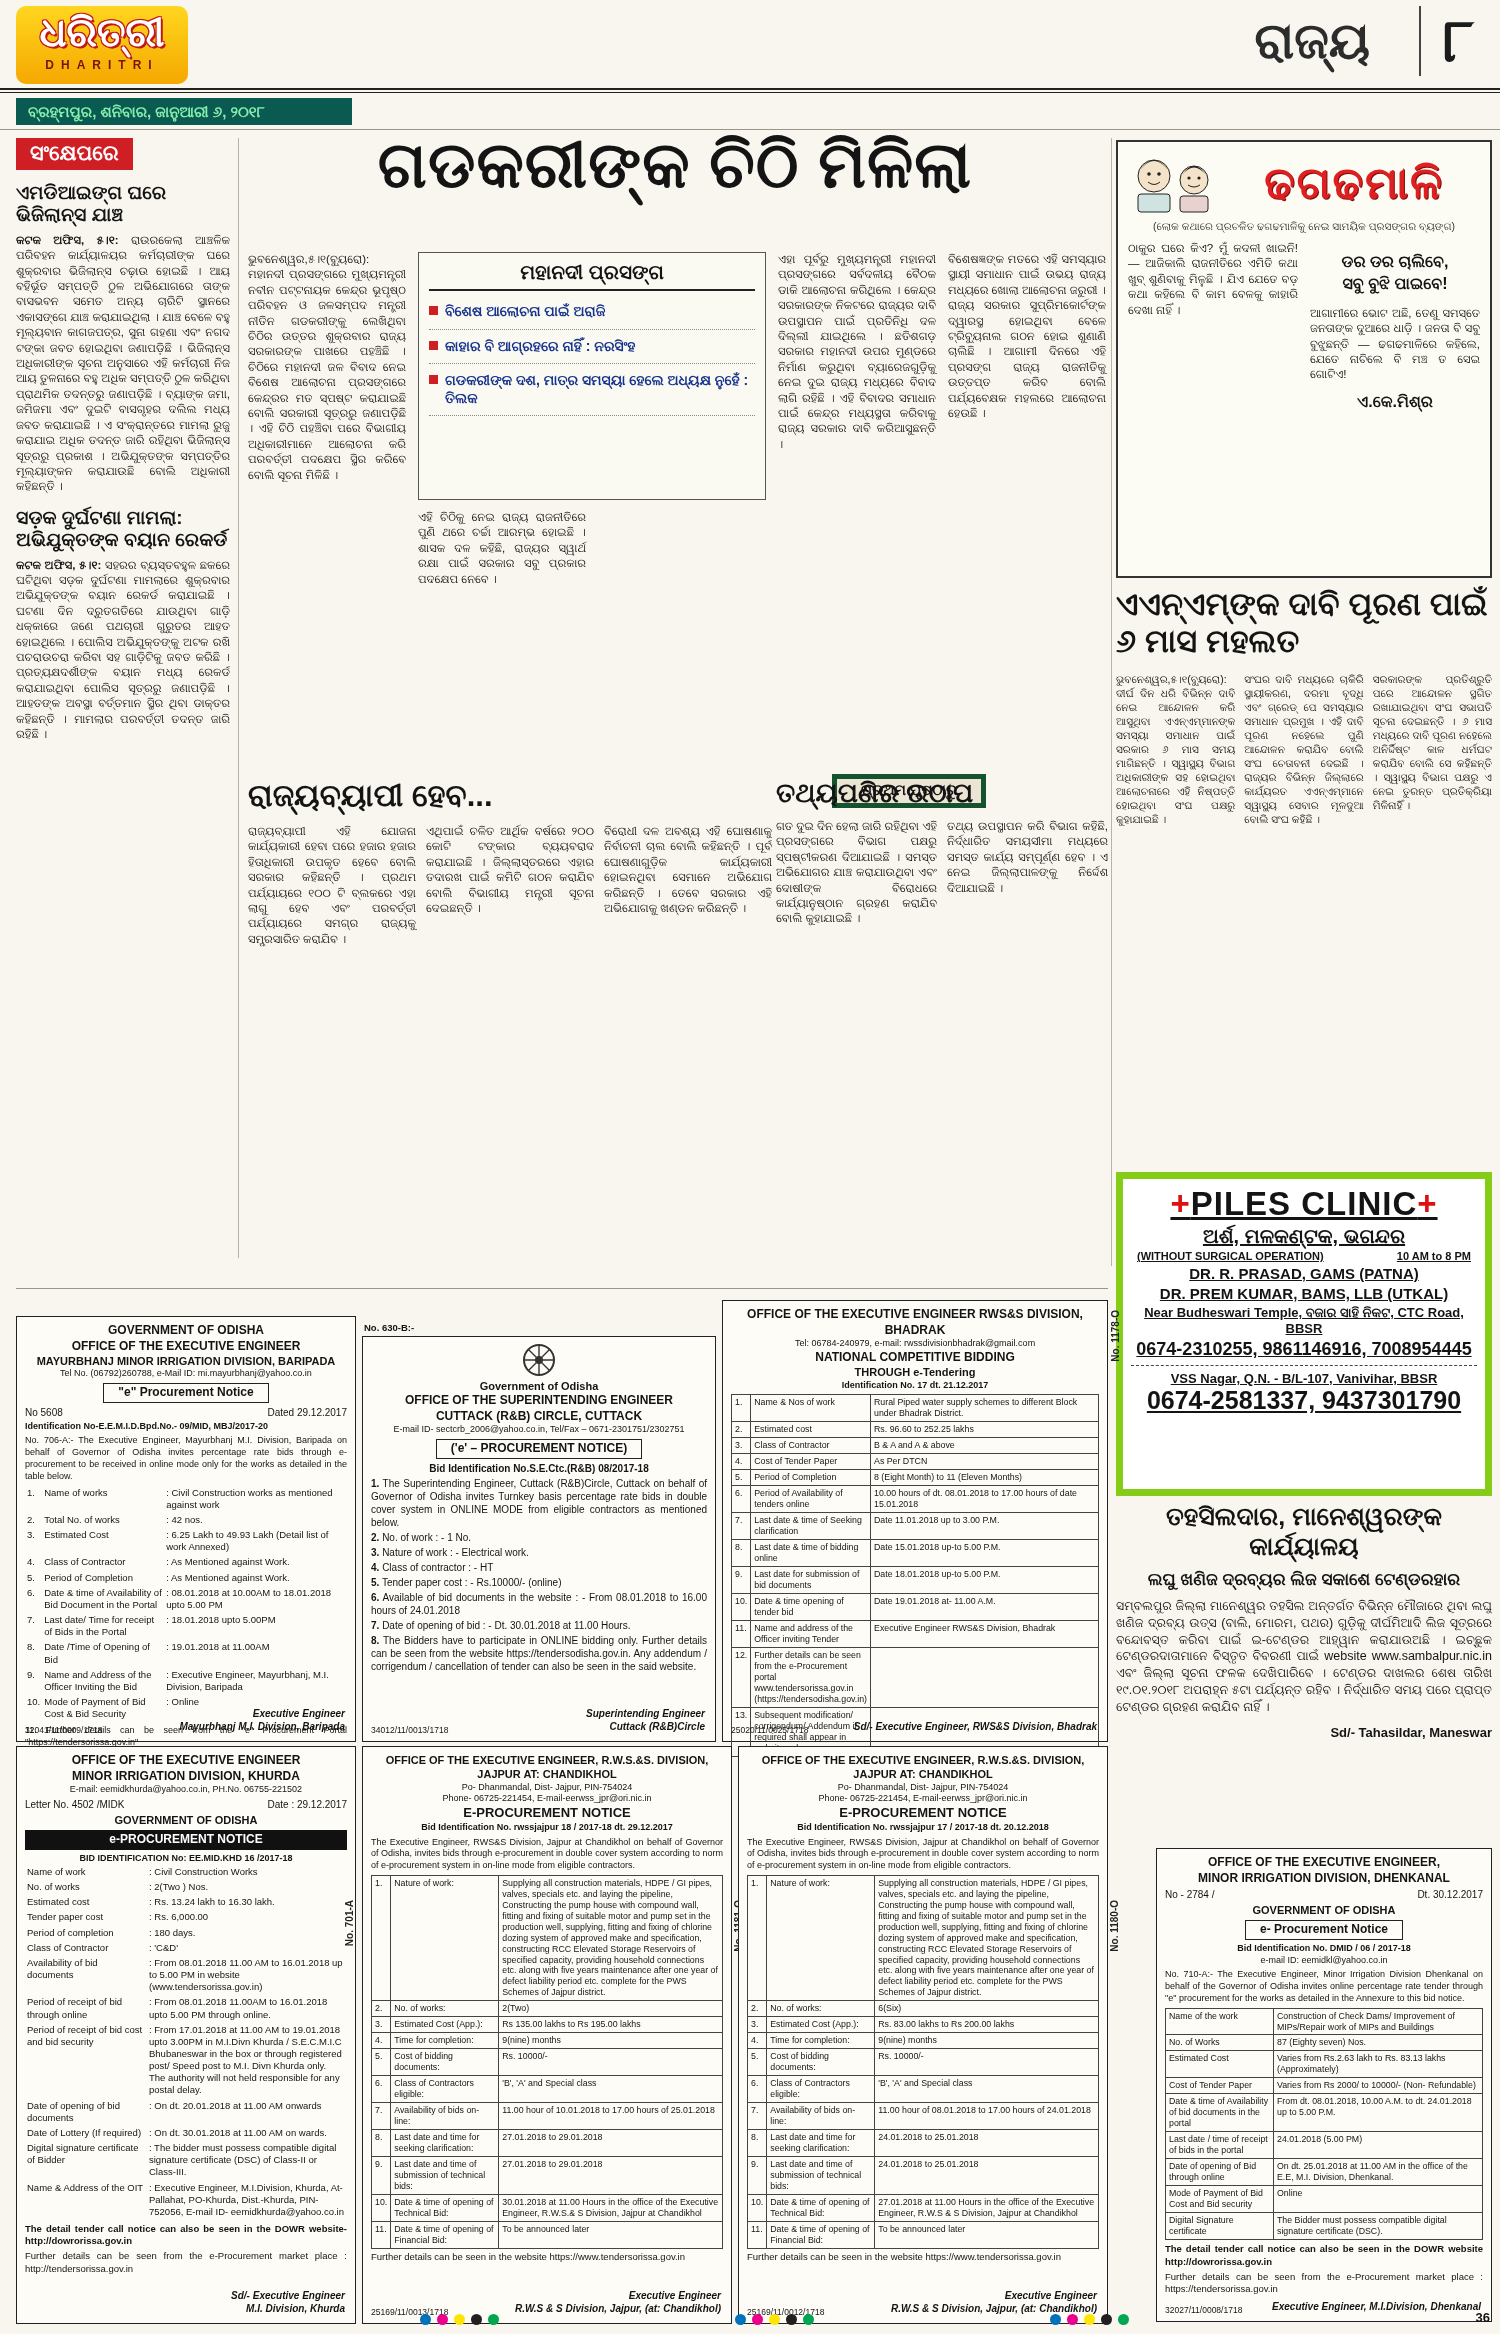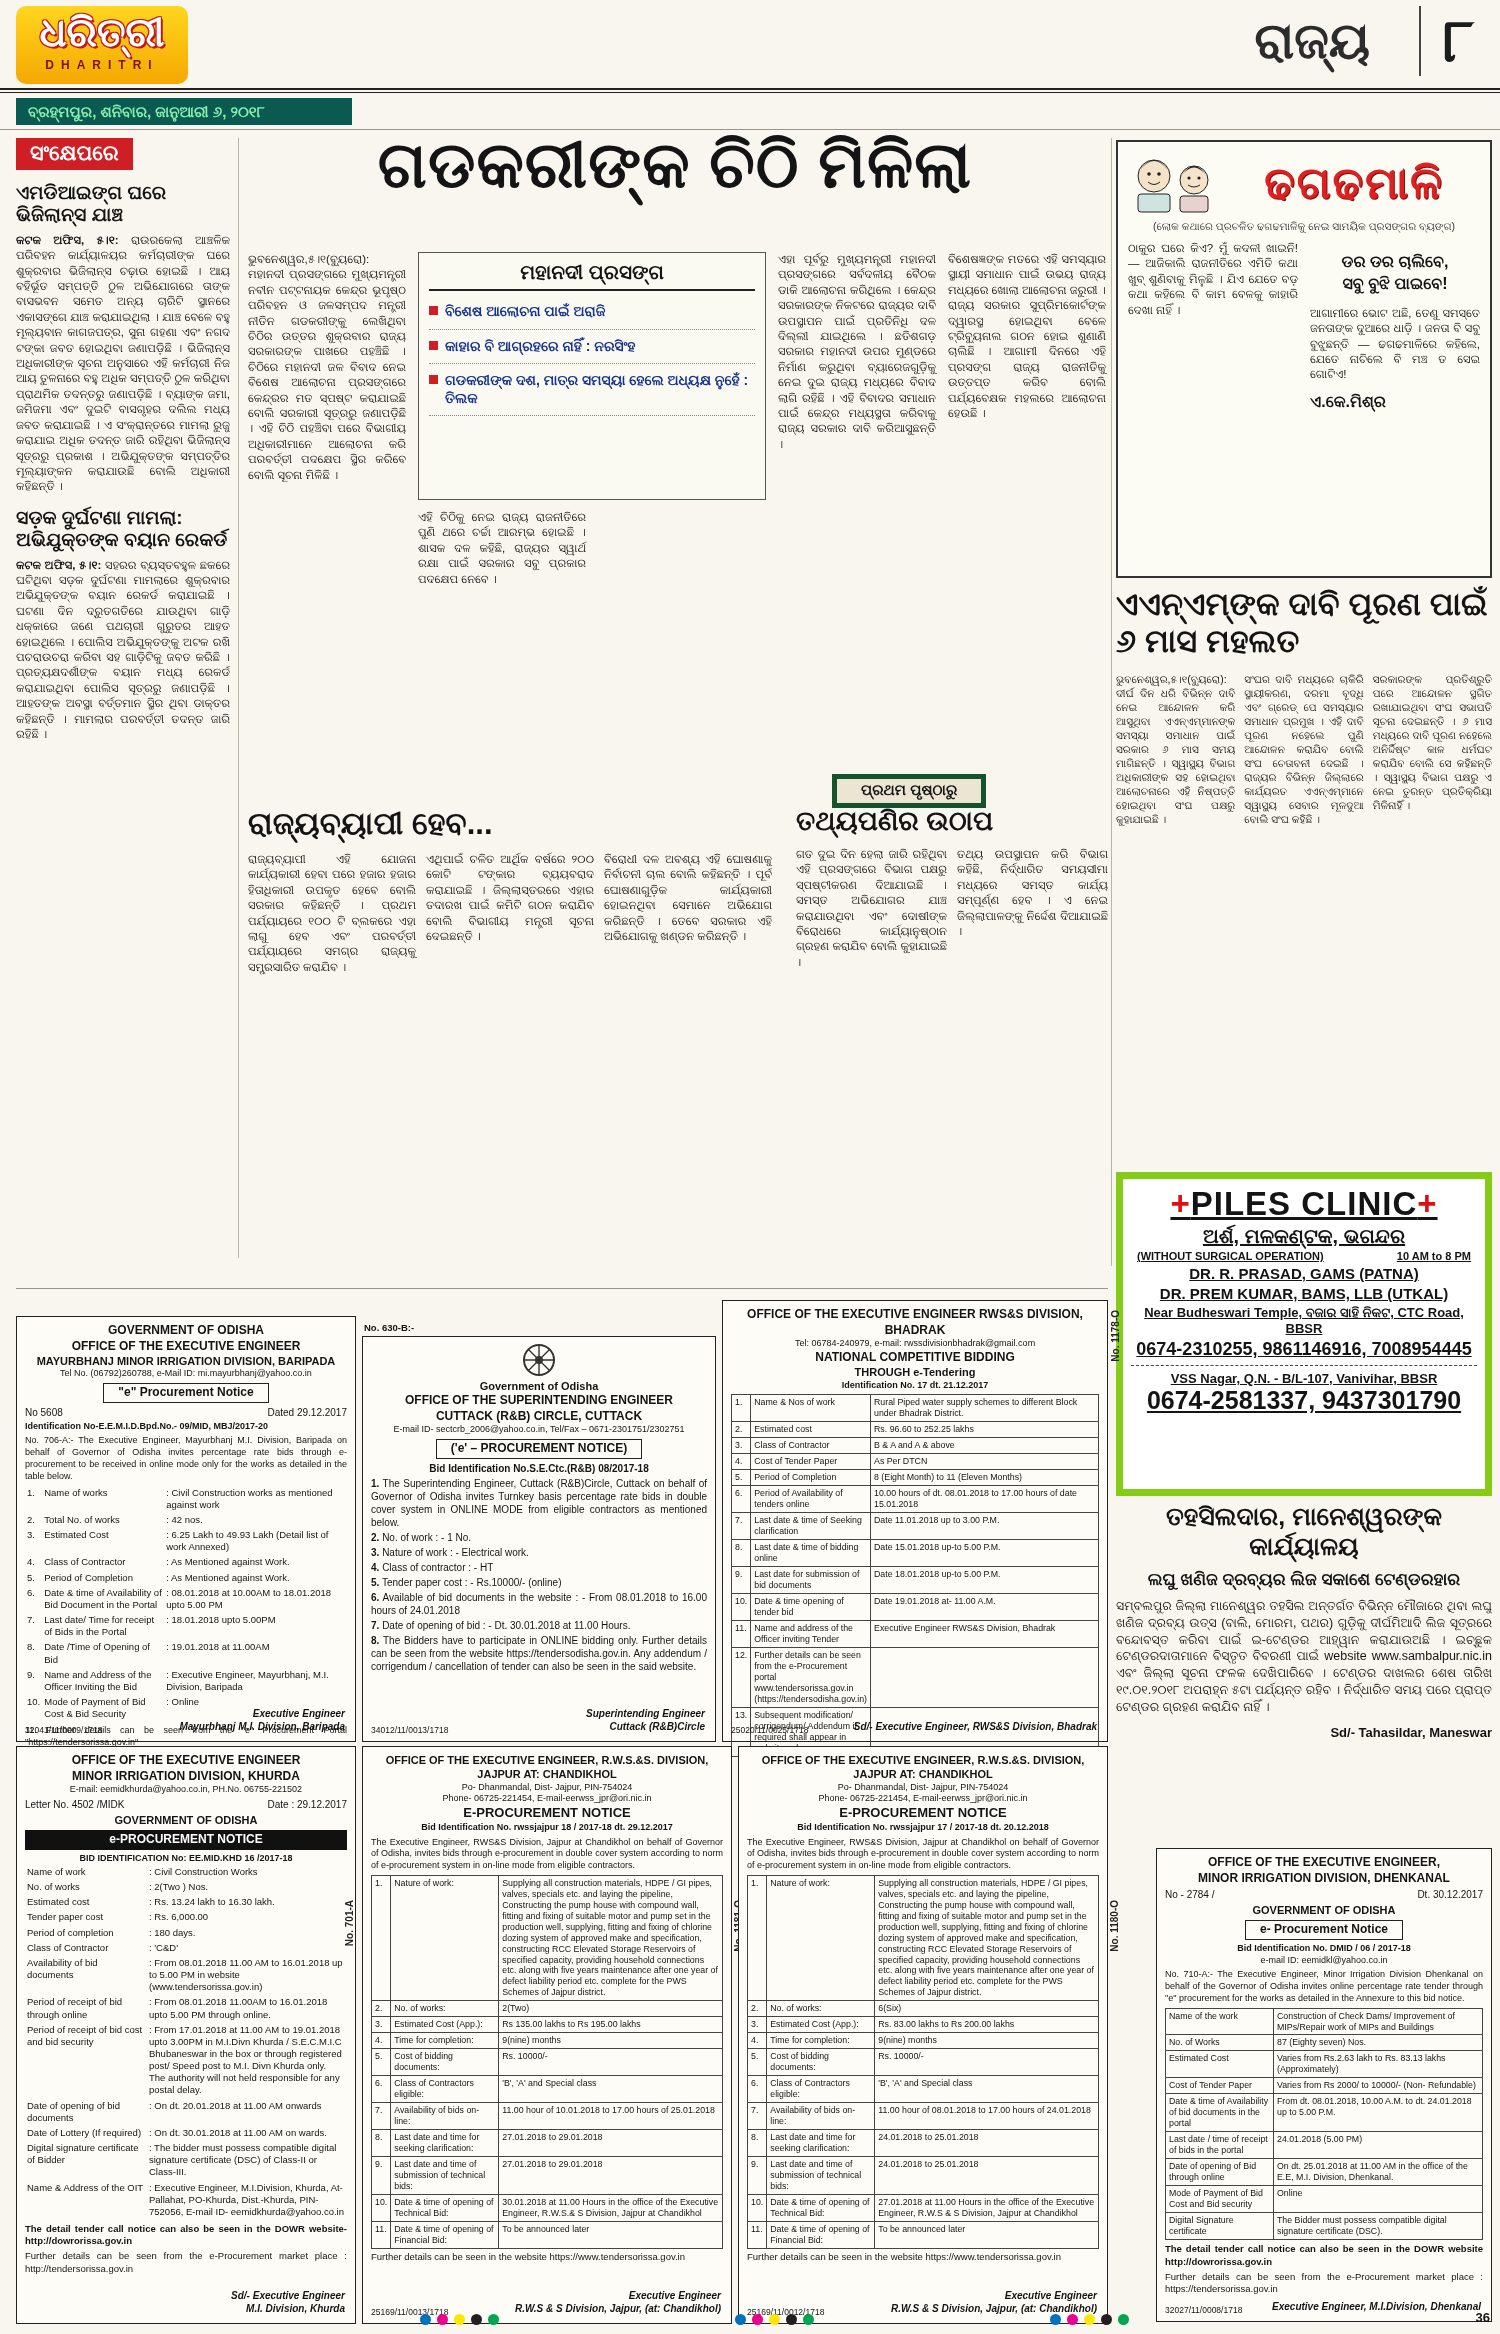--- a/index.html
+++ b/index.html
@@ -38,38 +38,38 @@
   .midwrap { width:348px; flex:0 0 auto; display:flex; flex-direction:column; }
   .infobox { height:248px; border:1px solid #555; background:#fbfaf2; padding:8px 10px; margin-bottom:10px; }
   .infobox-title { text-align:center; font-size:20px; font-weight:900; border-bottom:2px solid #222; padding-bottom:5px; margin-bottom:4px; }
   .ipoint { display:flex; gap:7px; padding:8px 0; border-bottom:1px dotted #888; color:#16338e; font-weight:bold; font-size:14px; line-height:1.25; }
   .ipoint .sq { width:9px; height:9px; background:#cf1f25; margin-top:3px; flex:0 0 auto; }
   .midcols { display:flex; gap:12px; flex:1; overflow:hidden; }
   .midcols > div { width:168px; }
 
   
   .jump-tab { left:832px; top:774px; padding:2px 24px 4px; border:5px solid #14532d; background:#ece5d3; font-weight:bold; font-size:15px; }
-  .jump { left:248px; top:806px; width:860px; height:452px; display:flex; gap:24px; overflow:hidden; }
+  .jump { left:248px; top:778px; width:860px; height:452px; display:flex; gap:4px; overflow:hidden; }
   .jart1 { width:524px; flex:0 0 auto; }
   .jart2 { flex:1; }
   .jhead1 { font-size:31px; font-weight:900; margin-bottom:10px; }
   .jhead2 { font-size:27px; font-weight:900; margin-bottom:10px; }
   .jcols { display:flex; gap:10px; overflow:hidden; }
   .jcols > div { flex:1; }
 
   
   .cartoon { left:1116px; top:140px; width:376px; height:438px; border:2px solid #333; background:#fdfcf4; padding:8px 10px; overflow:hidden; }
   .cartoon-top { display:flex; align-items:center; gap:8px; }
   .cartoon-title { flex:1; text-align:center; font-size:44px; font-weight:900; color:#e02020;
           text-shadow:1px 1px 0 #7e0d0d; letter-spacing:2px; }
   .cartoon-sub { font-size:10.5px; text-align:center; margin:4px 0 8px; color:#333; }
   .cartoon-cols { display:flex; gap:12px; overflow:hidden; height:266px; }
   .cartoon-cols > div { flex:1; }
   .cbold { text-align:center; font-size:16px; font-weight:900; margin:10px 0; line-height:1.4; }
-  .csign { text-align:left; font-weight:bold; margin-top:10px; }
+  .csign { text-align:center; font-weight:bold; margin-top:10px; }
 
   .anm { left:1116px; top:586px; width:376px; height:578px; overflow:hidden; }
   .anm-head { font-size:32px; font-weight:900; line-height:1.15; margin-bottom:12px; }
   .anm-cols { display:flex; gap:9px; overflow:hidden; height:460px; }
   .anm-cols > div { flex:1; font-size:10.5px; }
 
   
   .piles { left:1116px; top:1172px; width:376px; height:324px; border:7px solid #84cc16; background:#fff; text-align:center; padding:6px 8px;text-decoration:underline; }
   .piles-title { font-size:33px; font-weight:900; letter-spacing:1px; }
   .piles-title .plus { color:#d11; }

